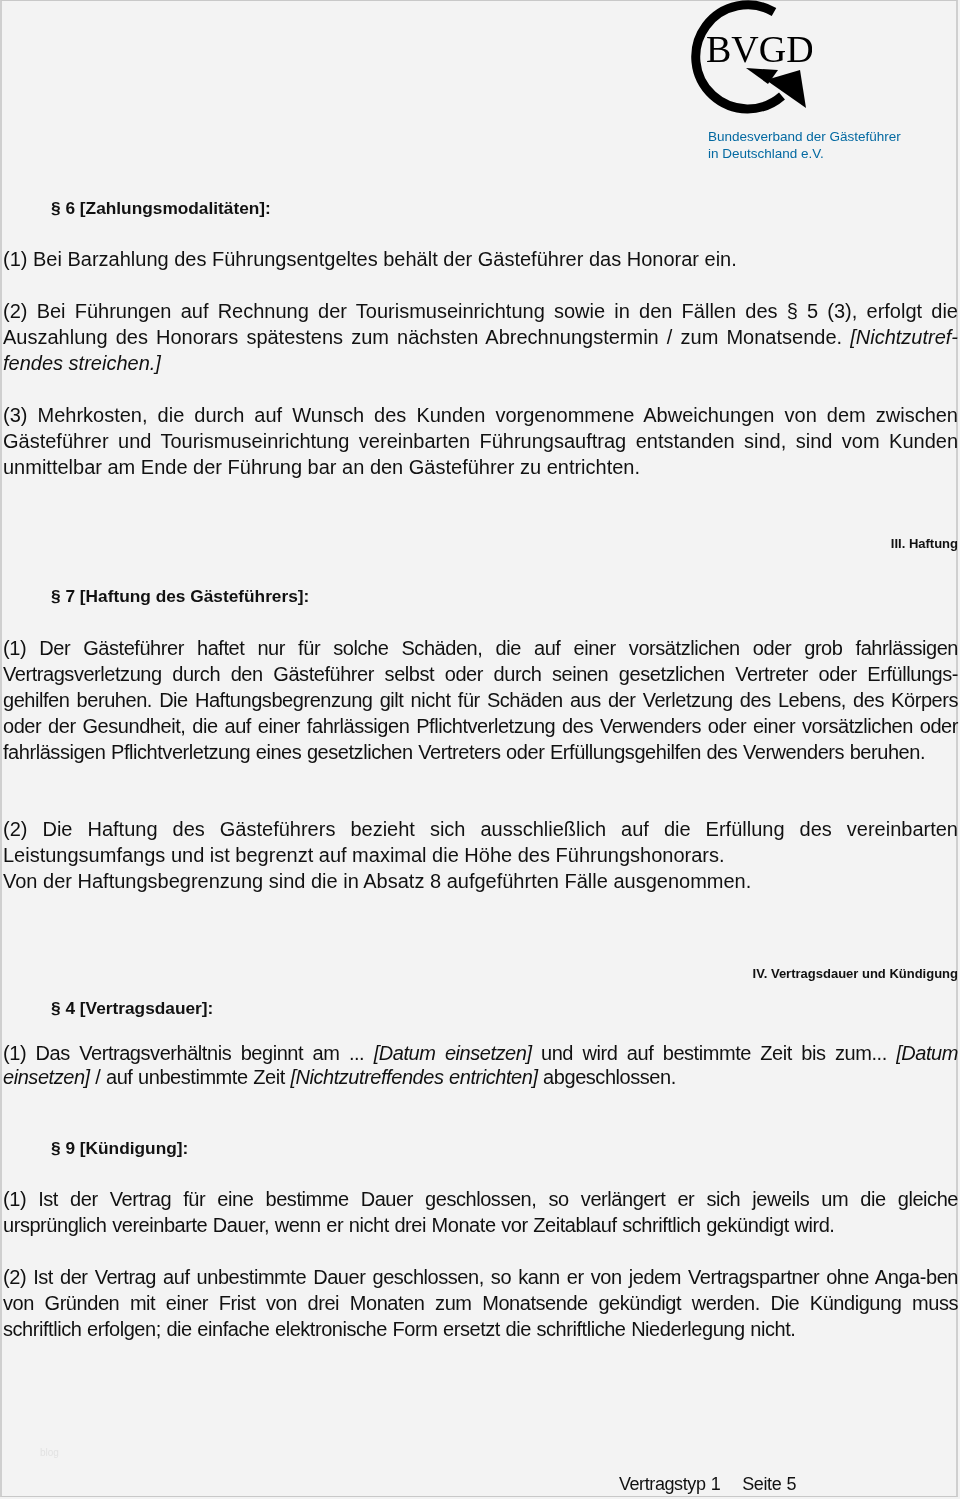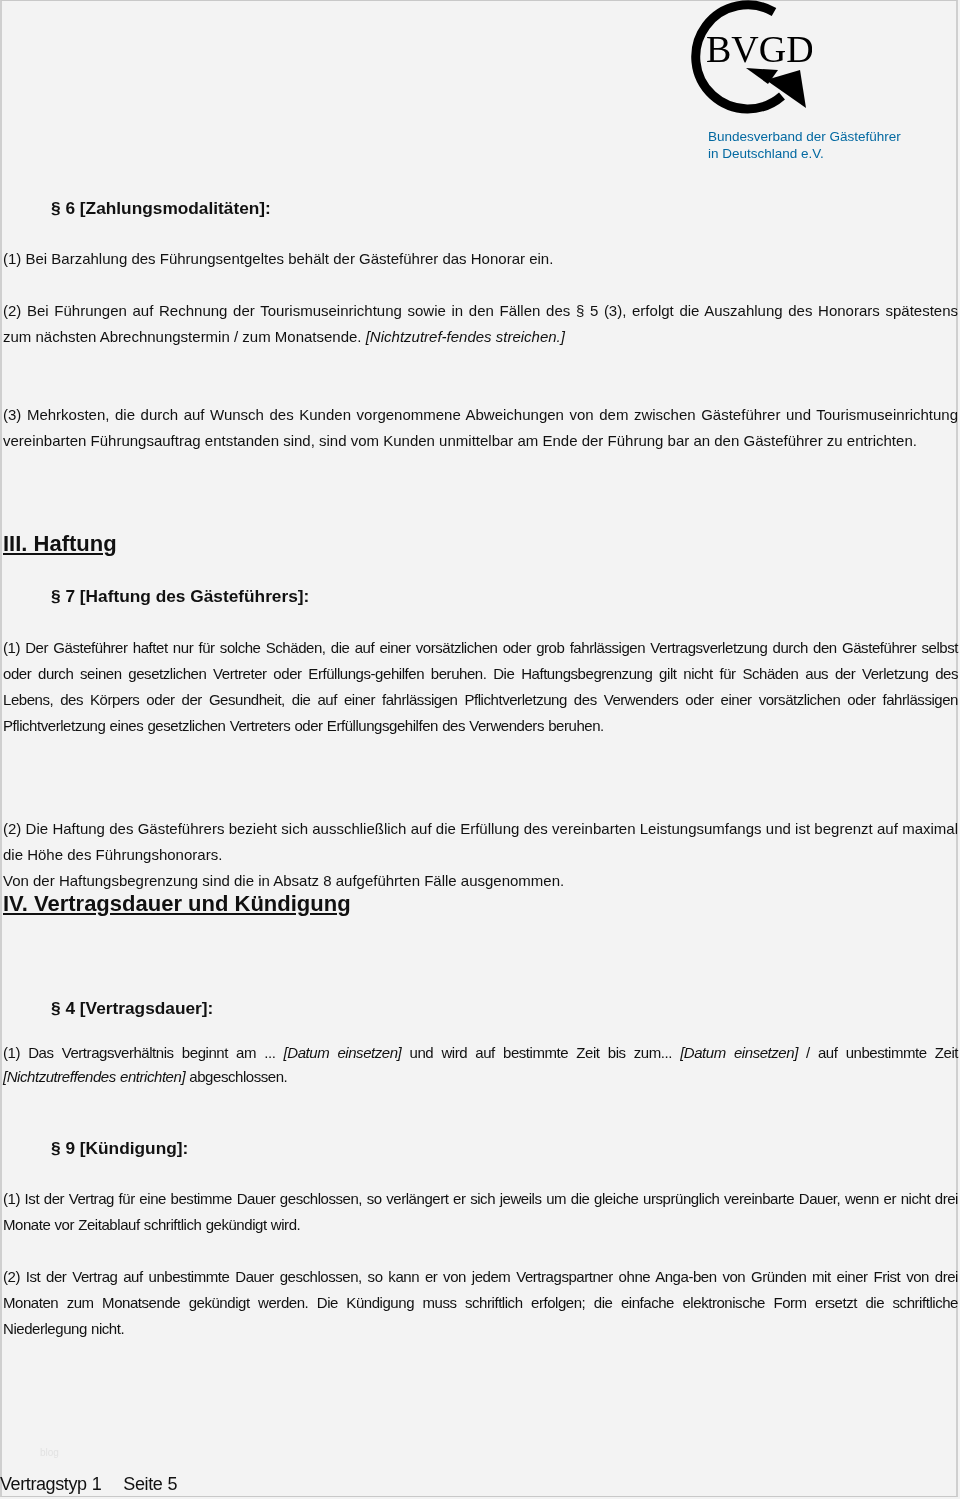--- a/index.html
+++ b/index.html
@@ -14,29 +14,29 @@
     position: absolute; left: 0; top: 0; width: 958px; height: 1497px;
     border: 1px solid #c8c8c8; border-left: 2px solid #cfcfcf; border-right: 2px solid #cfcfcf;
     box-sizing: border-box; pointer-events: none;
   }
   .logo { position: absolute; left: 682px; top: 0; width: 130px; height: 118px; }
   .org-name {
     position: absolute; left: 708px; top: 128px;
     font-size: 13.5px; line-height: 17px; color: #0369a1;
   }
   .content { position: absolute; left: 3px; top: 0; width: 955px; }
-  .blk { position: absolute; left: 0; width: 955px; font-size: 15px; line-height: 26px; }
+  .blk { position: absolute; left: 0; width: 955px; font-size: 20px; line-height: 26px; }
   .just { text-align: justify; text-align-last: left; }
   .para-head { font-weight: bold; font-size: 17.3px; padding-left: 48px; }
-  .sec-head { font-weight: bold; text-decoration: underline; font-size: 22px; }
+  .sec-head { font-weight: bold; font-size: 13px; text-align: right; }
   .cond { font-family: "Liberation Sans Narrow", "Liberation Sans", sans-serif; letter-spacing: -0.45px; word-spacing: 0.5px; }
   i { font-style: italic; }
   .footer {
-    position: absolute; top: 1474px; left: 0; width: 764px; text-align: left;
-    font-size: 18px; letter-spacing: -0.4px;
+    position: absolute; top: 1474px; left: 0; width: 764px; text-align: right;
+    font-size: 18px; letter-spacing: -0.4px; padding-left: 32px;
   }
   .footer span + span { margin-left: 22px; }
   .watermark { position: absolute; left: 40px; top: 1447px; font-size: 10px; color: #e2e2e2; }
 </style>
 </head>
 <body>
 
 <div class="page-border"></div>
 
 <svg class="logo" viewBox="0 0 130 118">
@@ -62,21 +62,21 @@
 
   <div class="blk sec-head" style="top:531px">III. Haftung</div>
 
   <div class="blk para-head" style="top:583px">§ 7 [Haftung des Gästeführers]:</div>
 
   <div class="blk just cond" style="top:635px">(1) Der Gästeführer haftet nur für solche Schäden, die auf einer vorsätzlichen oder grob fahrlässigen Vertragsverletzung durch den Gästeführer selbst oder durch seinen gesetzlichen Vertreter oder Erfüllungs-gehilfen beruhen. Die Haftungsbegrenzung gilt nicht für Schäden aus der Verletzung des Lebens, des Körpers oder der Gesundheit, die auf einer fahrlässigen Pflichtverletzung des Verwenders oder einer vorsätzlichen oder fahrlässigen Pflichtverletzung eines gesetzlichen Vertreters oder Erfüllungsgehilfen des Verwenders beruhen.</div>
 
   <div class="blk just" style="top:816px">(2) Die Haftung des Gästeführers bezieht sich ausschließlich auf die Erfüllung des vereinbarten Leistungsumfangs und ist begrenzt auf maximal die Höhe des Führungshonorars.</div>
   <div class="blk" style="top:868px">Von der Haftungsbegrenzung sind die in Absatz 8 aufgeführten Fälle ausgenommen.</div>
 
-  <div class="blk sec-head" style="top:891px">IV. Vertragsdauer und Kündigung</div>
+  <div class="blk sec-head" style="top:961px">IV. Vertragsdauer und Kündigung</div>
 
   <div class="blk para-head" style="top:995px">§ 4 [Vertragsdauer]:</div>
 
   <div class="blk just cond" style="top:1041px; line-height:24px;"><span>(1) Das Vertragsverhältnis beginnt am ... </span><i>[Datum einsetzen]</i><span> und wird auf bestimmte Zeit bis zum... </span><i>[Datum einsetzen]</i><span> / auf unbestimmte Zeit </span><i>[Nichtzutreffendes entrichten]</i><span> abgeschlossen.</span></div>
 
   <div class="blk para-head" style="top:1135px">§ 9 [Kündigung]:</div>
 
   <div class="blk just cond" style="top:1186px">(1) Ist der Vertrag für eine bestimme Dauer geschlossen, so verlängert er sich jeweils um die gleiche ursprünglich vereinbarte Dauer, wenn er nicht drei Monate vor Zeitablauf schriftlich gekündigt wird.</div>
 
   <div class="blk just cond" style="top:1264px">(2) Ist der Vertrag auf unbestimmte Dauer geschlossen, so kann er von jedem Vertragspartner ohne Anga-ben von Gründen mit einer Frist von drei Monaten zum Monatsende gekündigt werden. Die Kündigung muss schriftlich erfolgen; die einfache elektronische Form ersetzt die schriftliche Niederlegung nicht.</div>

